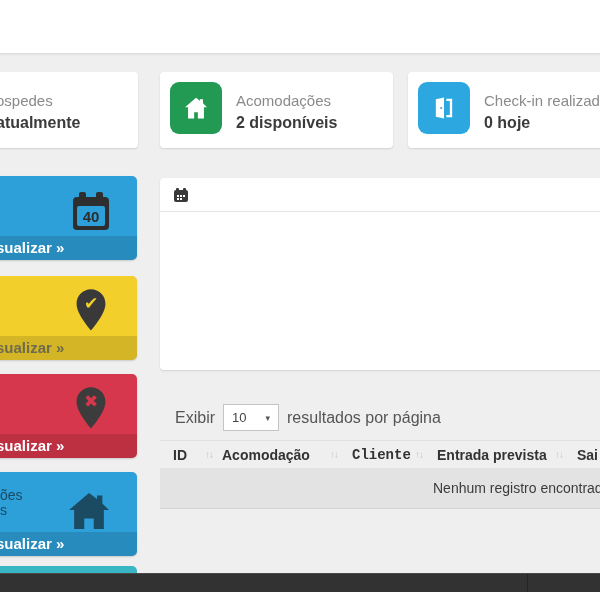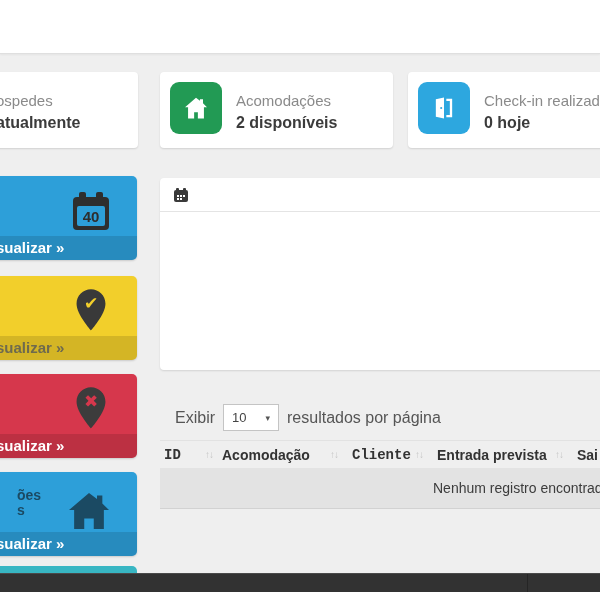--- a/index.html
+++ b/index.html
@@ -37,21 +37,21 @@
   .qc-yellow{background:#f2cf2b;}
   .qc-red{background:#d6374c;}
   .qc-footer{
     position:absolute;left:0;right:0;bottom:0;height:24px;
     background:rgba(0,0,0,0.12);
     font-size:15px;font-weight:bold;line-height:24px;
     padding-left:56px;white-space:nowrap;cursor:pointer;
   }
   .qc-footer.light{color:#ffffff;}
   .qc-footer.dark{color:#6e6a4e;}
-  .qc-text{position:absolute;left:60px;top:16px;font-size:14px;font-weight:bold;color:#1b4a63;line-height:15px;padding-left:17px;}
+  .qc-text{position:absolute;left:60px;top:16px;font-size:14px;font-weight:normal;color:#1b4a63;line-height:15px;}
   
   .cal-icon{position:absolute;right:28px;top:16px;width:36px;height:38px;}
   .cal-tab{position:absolute;top:0;width:7px;height:10px;background:#2e2e2e;border-radius:2px;}
   .cal-body{position:absolute;top:5px;left:0;right:0;bottom:0;background:#2e2e2e;border-radius:4px;}
   .cal-inner{
     position:absolute;left:4px;right:4px;top:14px;bottom:4px;background:#2d9fd9;border-radius:2px;
     display:flex;align-items:center;justify-content:center;
     font-size:15px;font-weight:bold;color:#2e2e2e;
   }
   
@@ -214,21 +214,21 @@
   <div class="length-row">
     <span class="length-label">Exibir</span>
     <div class="length-select">
       <span class="val">10</span>
       <span class="chev">▾</span>
     </div>
     <span class="length-label">resultados por página</span>
   </div>
 
   <div class="thead">
-    <span class="th" style="left:4px;font-family:Liberation Mono, monospace;">ID</span>
+    <span class="th" style="left:13px;">ID</span>
     <span class="sort" style="left:45px;">↑↓</span>
     <span class="th" style="left:62px;">Acomodação</span>
     <span class="sort" style="left:170px;">↑↓</span>
     <span class="th" style="left:192px;font-family:Liberation Mono, monospace;">Cliente</span>
     <span class="sort" style="left:255px;">↑↓</span>
     <span class="th" style="left:277px;">Entrada prevista</span>
     <span class="sort" style="left:395px;">↑↓</span>
     <span class="th" style="left:417px;">Sai</span>
   </div>
 

